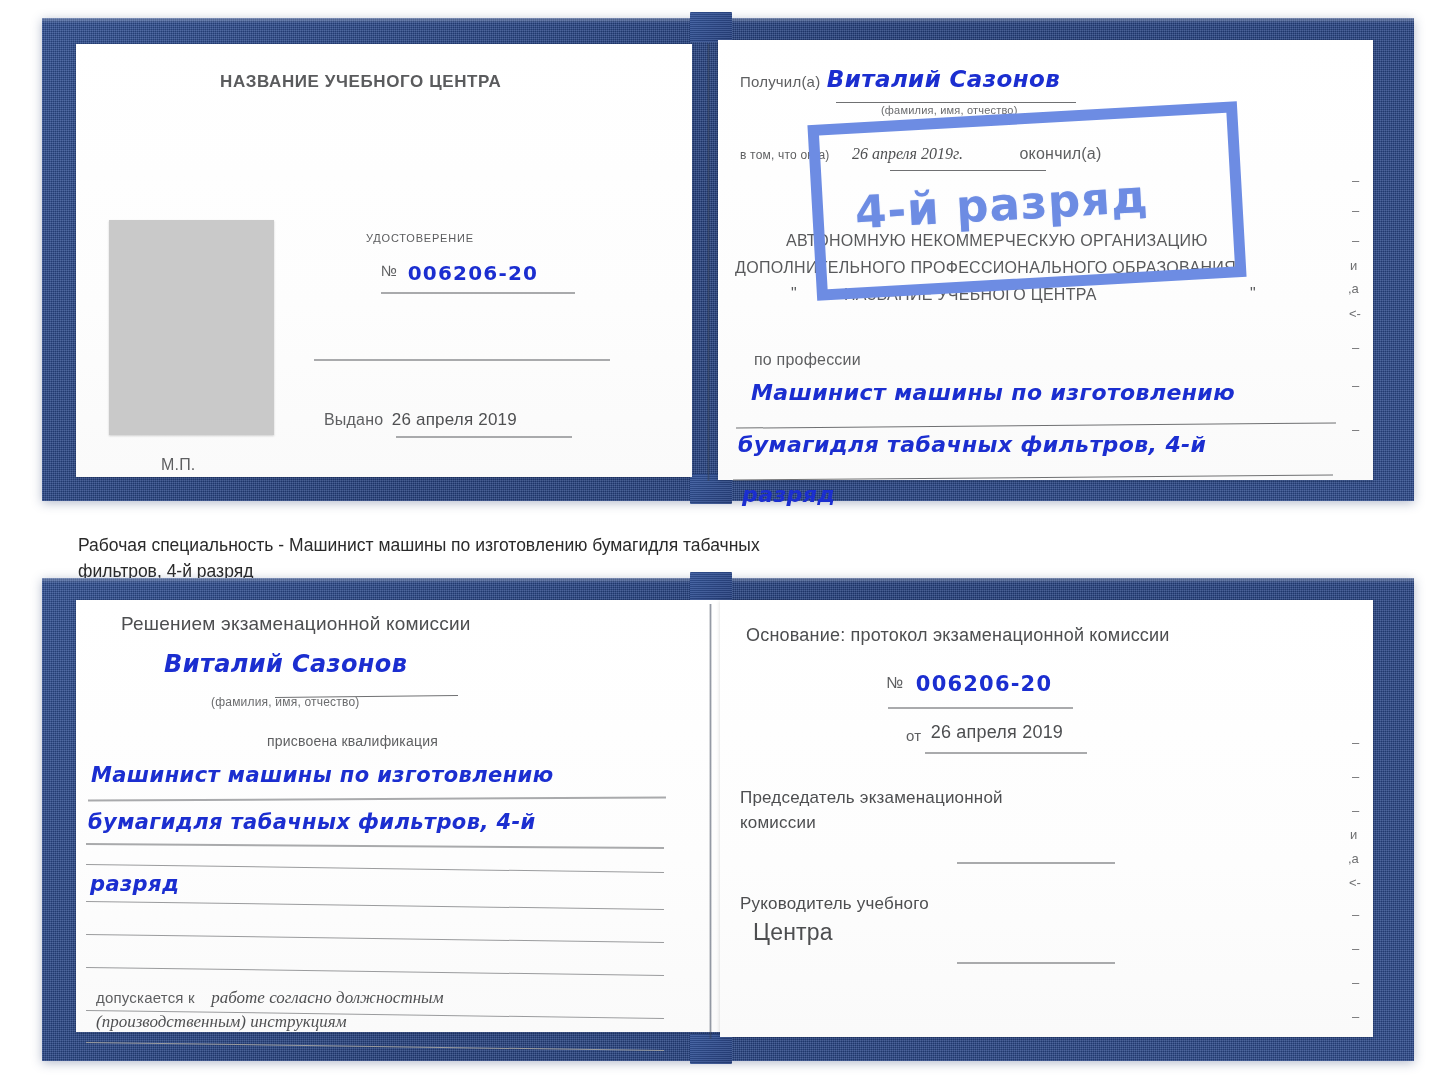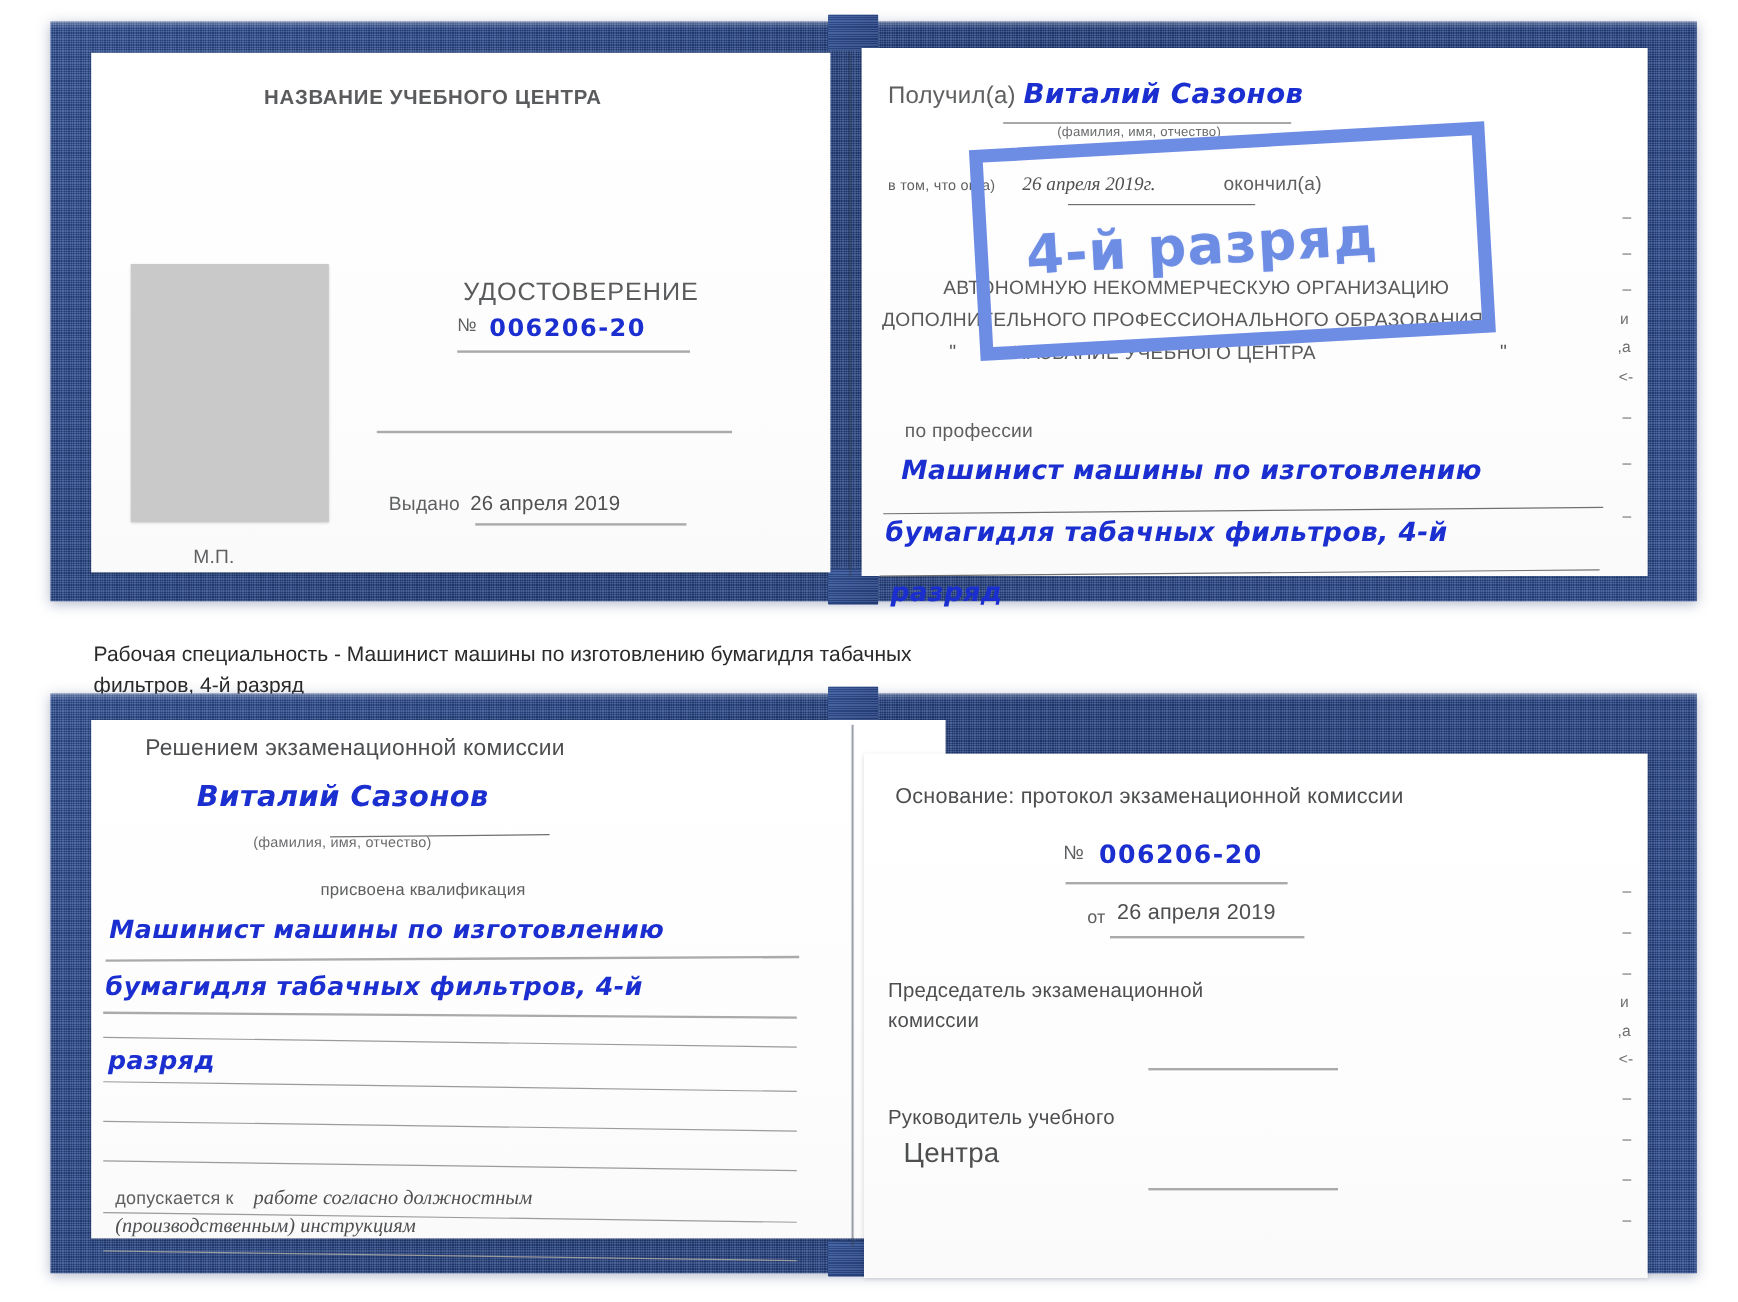--- a/index.html
+++ b/index.html
@@ -129,21 +129,21 @@
 </div>
 <div class="spine-tab" style="left:690px;top:12px;width:42px;height:30px;"></div>
 <div class="spine-tab" style="left:690px;top:474px;width:42px;height:30px;"></div>
 
 <div class="page" style="left:76px;top:44px;width:616px;height:433px;">
 
   <div class="printed printed-title" style="position:absolute;left:144px;top:28px;">НАЗВАНИЕ УЧЕБНОГО ЦЕНТРА</div>
 
   <div class="photo-box" style="left:33px;top:176px;width:165px;height:215px;"></div>
 
-  <div class="printed printed-caps" style="position:absolute;left:290px;top:188px;font-weight:400;font-size:21px;letter-spacing:.8px;color:#5a5b5d;margin-left:20px;">УДОСТОВЕРЕНИЕ</div>
+  <div class="printed printed-caps" style="position:absolute;left:290px;top:188px;font-weight:400;font-size:11px;letter-spacing:.8px;color:#5a5b5d;">УДОСТОВЕРЕНИЕ</div>
 
   <div style="position:absolute;left:305px;top:217px;">
     <span class="printed printed-sm" style="font-size:15px;vertical-align:4px;">№</span>
     <span class="hand-num" style="margin-left:6px;">006206-20</span>
   </div>
   <div class="rule-thick" style="left:305px;top:248px;width:194px;"></div>
 
   <div class="rule-thick" style="left:238px;top:315px;width:296px;"></div>
 
   <div style="position:absolute;left:248px;top:366px;">
@@ -153,21 +153,21 @@
   <div class="rule-thick" style="left:320px;top:392px;width:176px;"></div>
 
   <div class="printed printed-sm" style="position:absolute;left:85px;top:412px;font-size:16px;">М.П.</div>
 </div>
 
 <div class="gutter" style="left:707px;top:44px;height:437px;"></div>
 
 <div class="page" style="left:718px;top:40px;width:655px;height:440px;">
 
   <div style="position:absolute;left:22px;top:26px;">
-    <span class="printed printed-sm" style="font-size:20px;">Получил(а)</span>
+    <span class="printed printed-sm" style="font-size:15px;">Получил(а)</span>
     <span class="hand" style="font-size:23px;margin-left:2px;">Виталий Сазонов</span>
   </div>
   <div class="rule-dark" style="left:118px;top:62px;width:240px;"></div>
   <div class="printed printed-xs" style="position:absolute;left:163px;top:64px;">(фамилия, имя, отчество)</div>
 
   <div style="position:absolute;left:22px;top:105px;">
     <span class="printed printed-sm" style="font-size:12px;">в том, что он(а)</span>
     <span class="typed-italic" style="margin-left:18px;">26 апреля 2019г.</span>
     <span class="printed printed-sm" style="font-size:16px;margin-left:52px;text-align:right;">окончил(а)</span>
   </div>
@@ -241,21 +241,21 @@
     <span class="printed printed-sm" style="font-size:15px;">допускается к</span>
     <span class="typed-italic" style="margin-left:12px;font-size:17px;">работе согласно должностным</span>
   </div>
   <div class="rule" style="left:10px;top:414px;width:578px;transform:rotate(0.8deg);"></div>
   <div class="typed-italic" style="position:absolute;left:20px;top:412px;font-size:17px;">(производственным) инструкциям</div>
   <div class="rule" style="left:10px;top:446px;width:578px;transform:rotate(0.8deg);"></div>
 </div>
 
 <div class="gutter" style="left:709px;top:604px;height:435px;"></div>
 
-<div class="page" style="left:720px;top:600px;width:653px;height:437px;margin-top:28px;">
+<div class="page" style="left:720px;top:600px;width:653px;height:437px;">
 
   <div class="printed" style="position:absolute;left:26px;top:25px;font-size:18px;color:#4d4e50;">Основание: протокол экзаменационной комиссии</div>
 
   <div style="position:absolute;left:166px;top:72px;">
     <span class="printed printed-sm" style="font-size:16px;vertical-align:3px;">№</span>
     <span class="hand-num" style="margin-left:8px;font-size:21px;">006206-20</span>
   </div>
   <div class="rule-thick" style="left:168px;top:107px;width:185px;"></div>
 
   <div style="position:absolute;left:186px;top:122px;">

